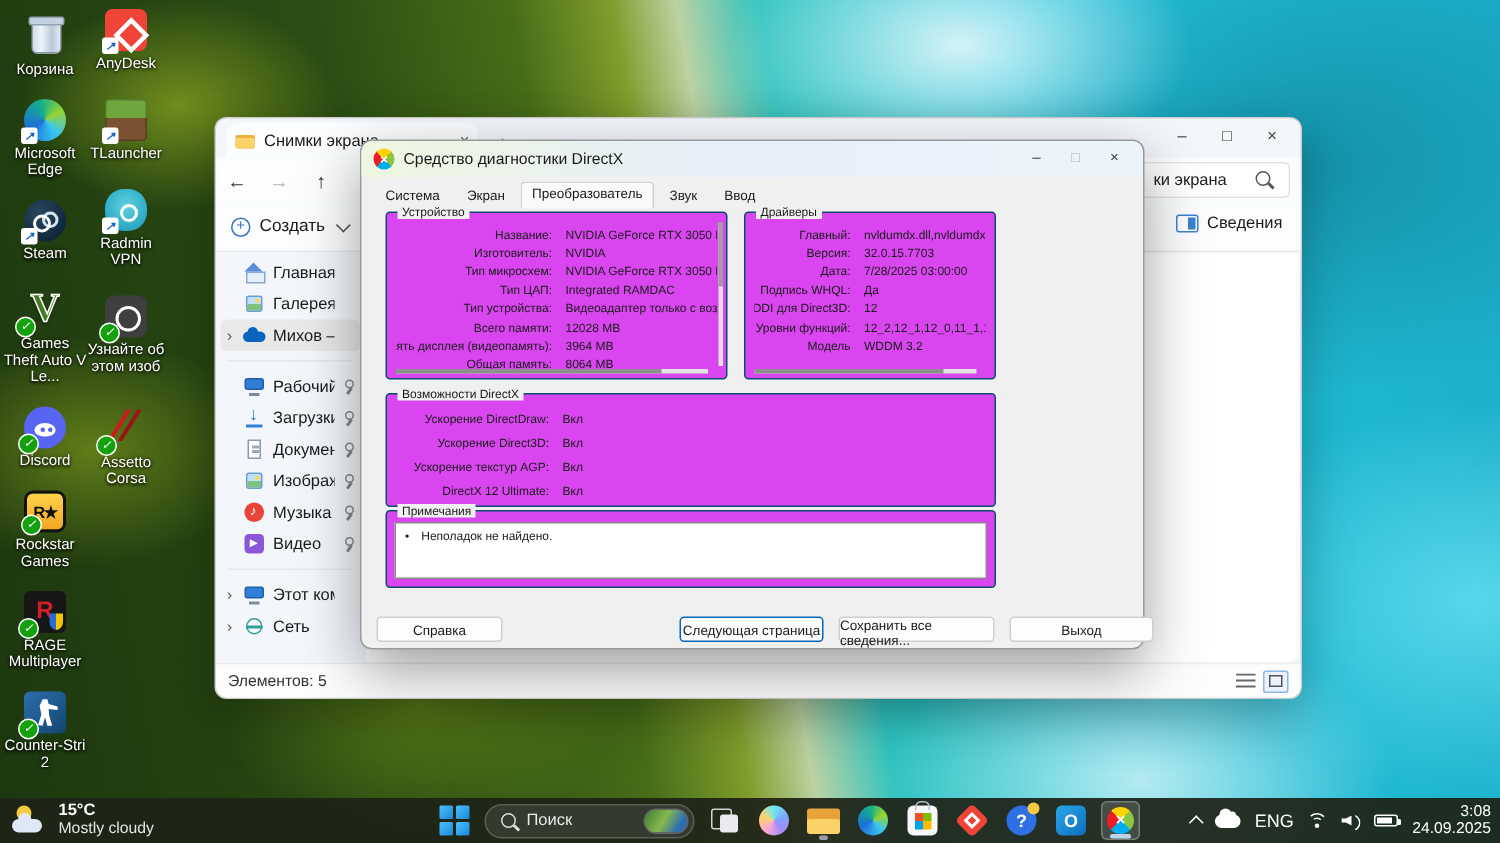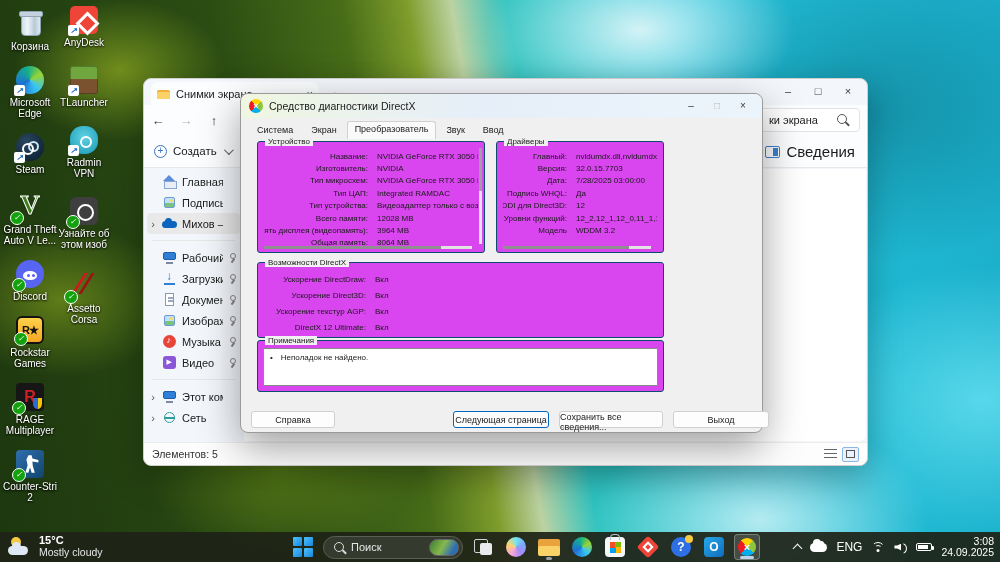--- a/index.html
+++ b/index.html
@@ -84,21 +84,21 @@
   .mag{width:10px;height:10px;border:1.5px solid #555;border-radius:50%;position:absolute;right:12px;top:5px}
   .mag::after{content:"";position:absolute;width:5px;height:1.5px;background:#555;right:-4px;bottom:-1px;transform:rotate(45deg)}
   .ex-cmdbar{position:absolute;left:0;top:56px;right:0;height:33px;background:#fbfdfe;border-bottom:1px solid #e9e9e9;
     display:flex;align-items:center;padding:0 10px;font-size:11.5px;color:#1b1b1b}
   .plus-ico{width:13px;height:13px;border:1.2px solid #3873c4;border-radius:50%;display:inline-grid;place-items:center;
     color:#3873c4;font-size:10px;line-height:1;margin-right:6px}
   .caret{width:7px;height:7px;border-right:1.4px solid #555;border-bottom:1.4px solid #555;transform:rotate(45deg) translateY(-2px);margin-left:7px}
   .cut-ico{position:relative;width:13px;height:13px;margin-left:22px}
   .cut-ico::before,.cut-ico::after{content:"";position:absolute;left:6px;top:0;width:1.6px;height:12px;background:#555;border-radius:1px}
   .cut-ico::before{transform:rotate(35deg)}.cut-ico::after{transform:rotate(-35deg)}
-  .ex-details{position:absolute;right:12px;top:64px;display:flex;align-items:center;gap:6px;font-size:15px;color:#1b1b1b}
+  .ex-details{position:absolute;right:12px;top:64px;display:flex;align-items:center;gap:6px;font-size:11px;color:#1b1b1b}
   .det-ico{width:15px;height:12px;border:1.5px solid #3b82d0;border-radius:2px;position:relative}
   .det-ico::after{content:"";position:absolute;right:1px;top:1px;bottom:1px;width:5px;background:#3b82d0}
   .ex-side{position:absolute;left:0;top:92px;width:99px;bottom:24px;overflow:hidden}
   .side-item{height:21px;display:flex;align-items:center;gap:5px;margin:0 3px;padding:0 2px;border-radius:4px;font-size:11px;color:#1b1b1b}
   .side-item.sel{background:#e9e9e9}
   .chev{width:8px;flex:none;font-size:11px;color:#555;text-align:center}
   .slabel{white-space:nowrap;overflow:hidden;flex:1}
   .sdiv{height:1px;background:#e6e6e6;margin:6px 8px}
   .fi{width:15px;height:15px;position:relative;flex:none}
   .fi-home::before{content:"";position:absolute;left:2px;top:7px;width:11px;height:6px;background:#e8eef7;border:1px solid #88a6d4}
@@ -261,21 +261,21 @@
           <span class="dic ic-steam">
             <i style="position:absolute;inset:0" class="ov-shortcut"></i>
           </span>
           <span class="dtxt">Steam</span>
         </div>
 
         <div class="dicon">
           <span class="dic ic-gtav">
             <i style="position:absolute;inset:0" class="ov-synced"></i>
           </span>
-          <span class="dtxt">Grand Theft Auto V Le...</span>
+          <span class="dtxt">Games Theft Auto V Le...</span>
         </div>
 
         <div class="dicon">
           <span class="dic ic-discord">
             <i style="position:absolute;inset:0" class="ov-synced"></i>
           </span>
           <span class="dtxt">Discord</span>
         </div>
 
         <div class="dicon">
@@ -377,21 +377,21 @@
           <div class="side-item">
             <span class="chev"></span>
             <span class="fi fi-home"></span>
             <span class="slabel">Главная</span>
             <span class="pin"></span>
           </div>
 
           <div class="side-item">
             <span class="chev"></span>
             <span class="fi fi-gallery"></span>
-            <span class="slabel">Подпись</span>
+            <span class="slabel">Галерея</span>
             <span class="pin"></span>
           </div>
 
           <div class="side-item sel">
             <span class="chev">›</span>
             <span class="fi fi-onedrive"></span>
             <span class="slabel">Михов — Личн</span>
             <span class="pin"></span>
           </div>
         </div>

